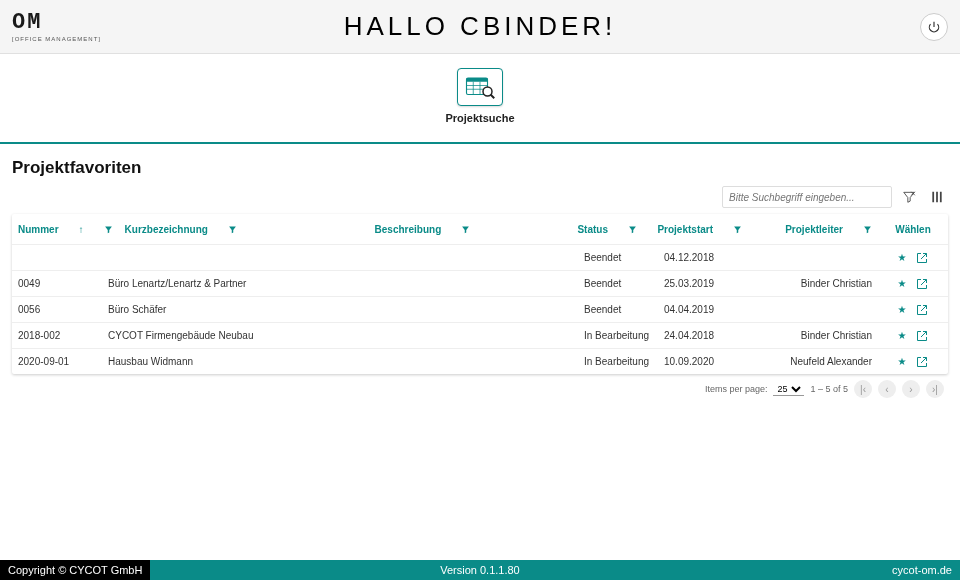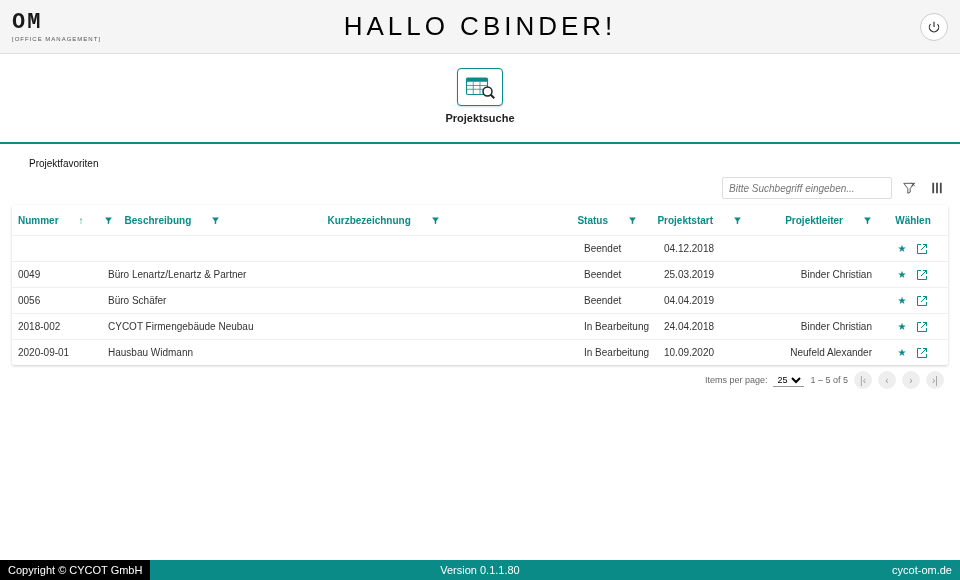--- a/index.html
+++ b/index.html
@@ -55,21 +55,21 @@
     border:1px solid #0a8b88;
     border-radius:4px;
     background:#fff;
     box-shadow:0 1px 2px rgba(0,0,0,0.15);
     display:flex; align-items:center; justify-content:center;
     cursor:pointer;
   }
   .search-tile svg { width:30px; height:26px; }
   .search-label { font-size:11px; font-weight:700; color:#222; }
 
-  .section-title { font-size:10px; font-weight:400; padding:14px 0 8px 29px; color:#111; }
+  .section-title { font-size:17px; font-weight:700; padding:14px 0 8px 12px; color:#111; }
 
   .toolbar {
     display:flex; justify-content:flex-end; align-items:center;
     padding:0 12px 6px; gap:6px;
   }
   .filter-input {
     width:170px; height:22px;
     border:1px solid #ddd; border-radius:2px;
     font-size:10px; font-style:italic; color:#999;
     padding:0 6px; background:#fff;
@@ -181,28 +181,28 @@
 
 <div class="grid">
   <div class="row header-row">
     <div class="cell c-num">
       <span>Nummer</span>
       <span class="sort-icon">↑</span>
       <svg class="filter-icon" width="9" height="9" viewBox="0 0 24 24">
           <path d="M3 4h18l-7 9v7l-4 2v-9z" fill="#0a8b88"></path>
         </svg>
     </div>
+    <div class="cell c-kurz">
+      <span>Kurzbezeichnung</span>
+      <svg class="filter-icon" width="9" height="9" viewBox="0 0 24 24">
+          <path d="M3 4h18l-7 9v7l-4 2v-9z" fill="#0a8b88"></path>
+        </svg>
+    </div>
     <div class="cell c-besch">
       <span>Beschreibung</span>
-      <svg class="filter-icon" width="9" height="9" viewBox="0 0 24 24">
-          <path d="M3 4h18l-7 9v7l-4 2v-9z" fill="#0a8b88"></path>
-        </svg>
-    </div>
-    <div class="cell c-kurz">
-      <span>Kurzbezeichnung</span>
       <svg class="filter-icon" width="9" height="9" viewBox="0 0 24 24">
           <path d="M3 4h18l-7 9v7l-4 2v-9z" fill="#0a8b88"></path>
         </svg>
     </div>
     <div class="cell c-stat">
       <span>Status</span>
       <svg class="filter-icon" width="9" height="9" viewBox="0 0 24 24">
           <path d="M3 4h18l-7 9v7l-4 2v-9z" fill="#0a8b88"></path>
         </svg>
     </div>

